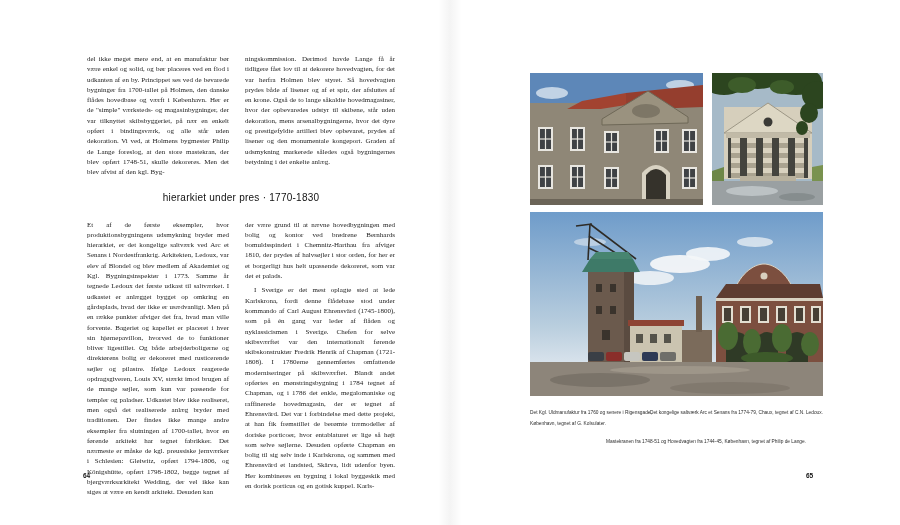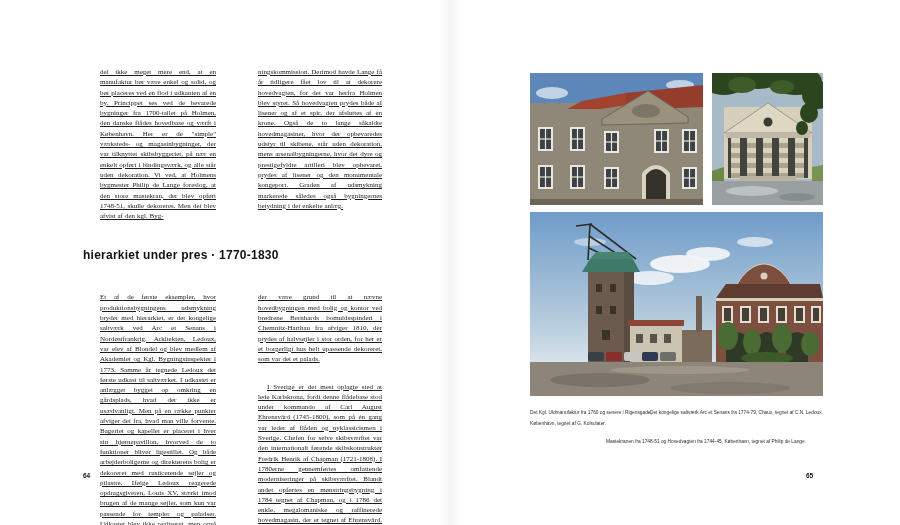--- a/index.html
+++ b/index.html
@@ -13,28 +13,28 @@
     position:absolute; left:438px; top:0; width:24px; height:525px;
     background:linear-gradient(90deg, rgba(0,0,0,0) 0%, rgba(0,0,0,0.045) 50%, rgba(0,0,0,0) 100%);
   }
   
   .textblock { position:absolute; left:83px; top:50px; width:316px; }
   .cols { display:flex; gap:8px; }
   .colA { width:150px; flex:none; }
   .colB { width:158px; flex:none; }
   .cols.first .colA, .cols.first .colB { min-height:126px; }
   p.body {
-    margin:17px; font-size:7px; line-height:10.3px; text-align:justify;
-    color:#1c1c1c; word-spacing:0.2px;text-decoration:underline;
+    margin:4px; font-size:7px; line-height:10.3px; text-align:justify;
+    color:#1c1c1c; word-spacing:0.2px;
   }
   p.indent { text-indent:9px; }
   h2.heading {
-    font-family:"Liberation Sans", sans-serif; font-weight:bold;
-    font-size:12px; letter-spacing:0.25px; color:#111;
-    margin:10px 0 13px 0; text-align:left;
+    font-family:"Liberation Sans", sans-serif; font-weight:normal;
+    font-size:10px; letter-spacing:0.25px; color:#111;
+    margin:10px 0 13px 0; text-align:center;
   }
   .pagenum {
     position:absolute; top:472px;
     font-family:"Liberation Sans", sans-serif; font-weight:bold;
     font-size:6.5px; color:#111;
   }
   .pagenum.left { left:83px; }
   .pagenum.right { left:806px; }
   
   .photo { position:absolute; overflow:hidden; background:#ccc; }

